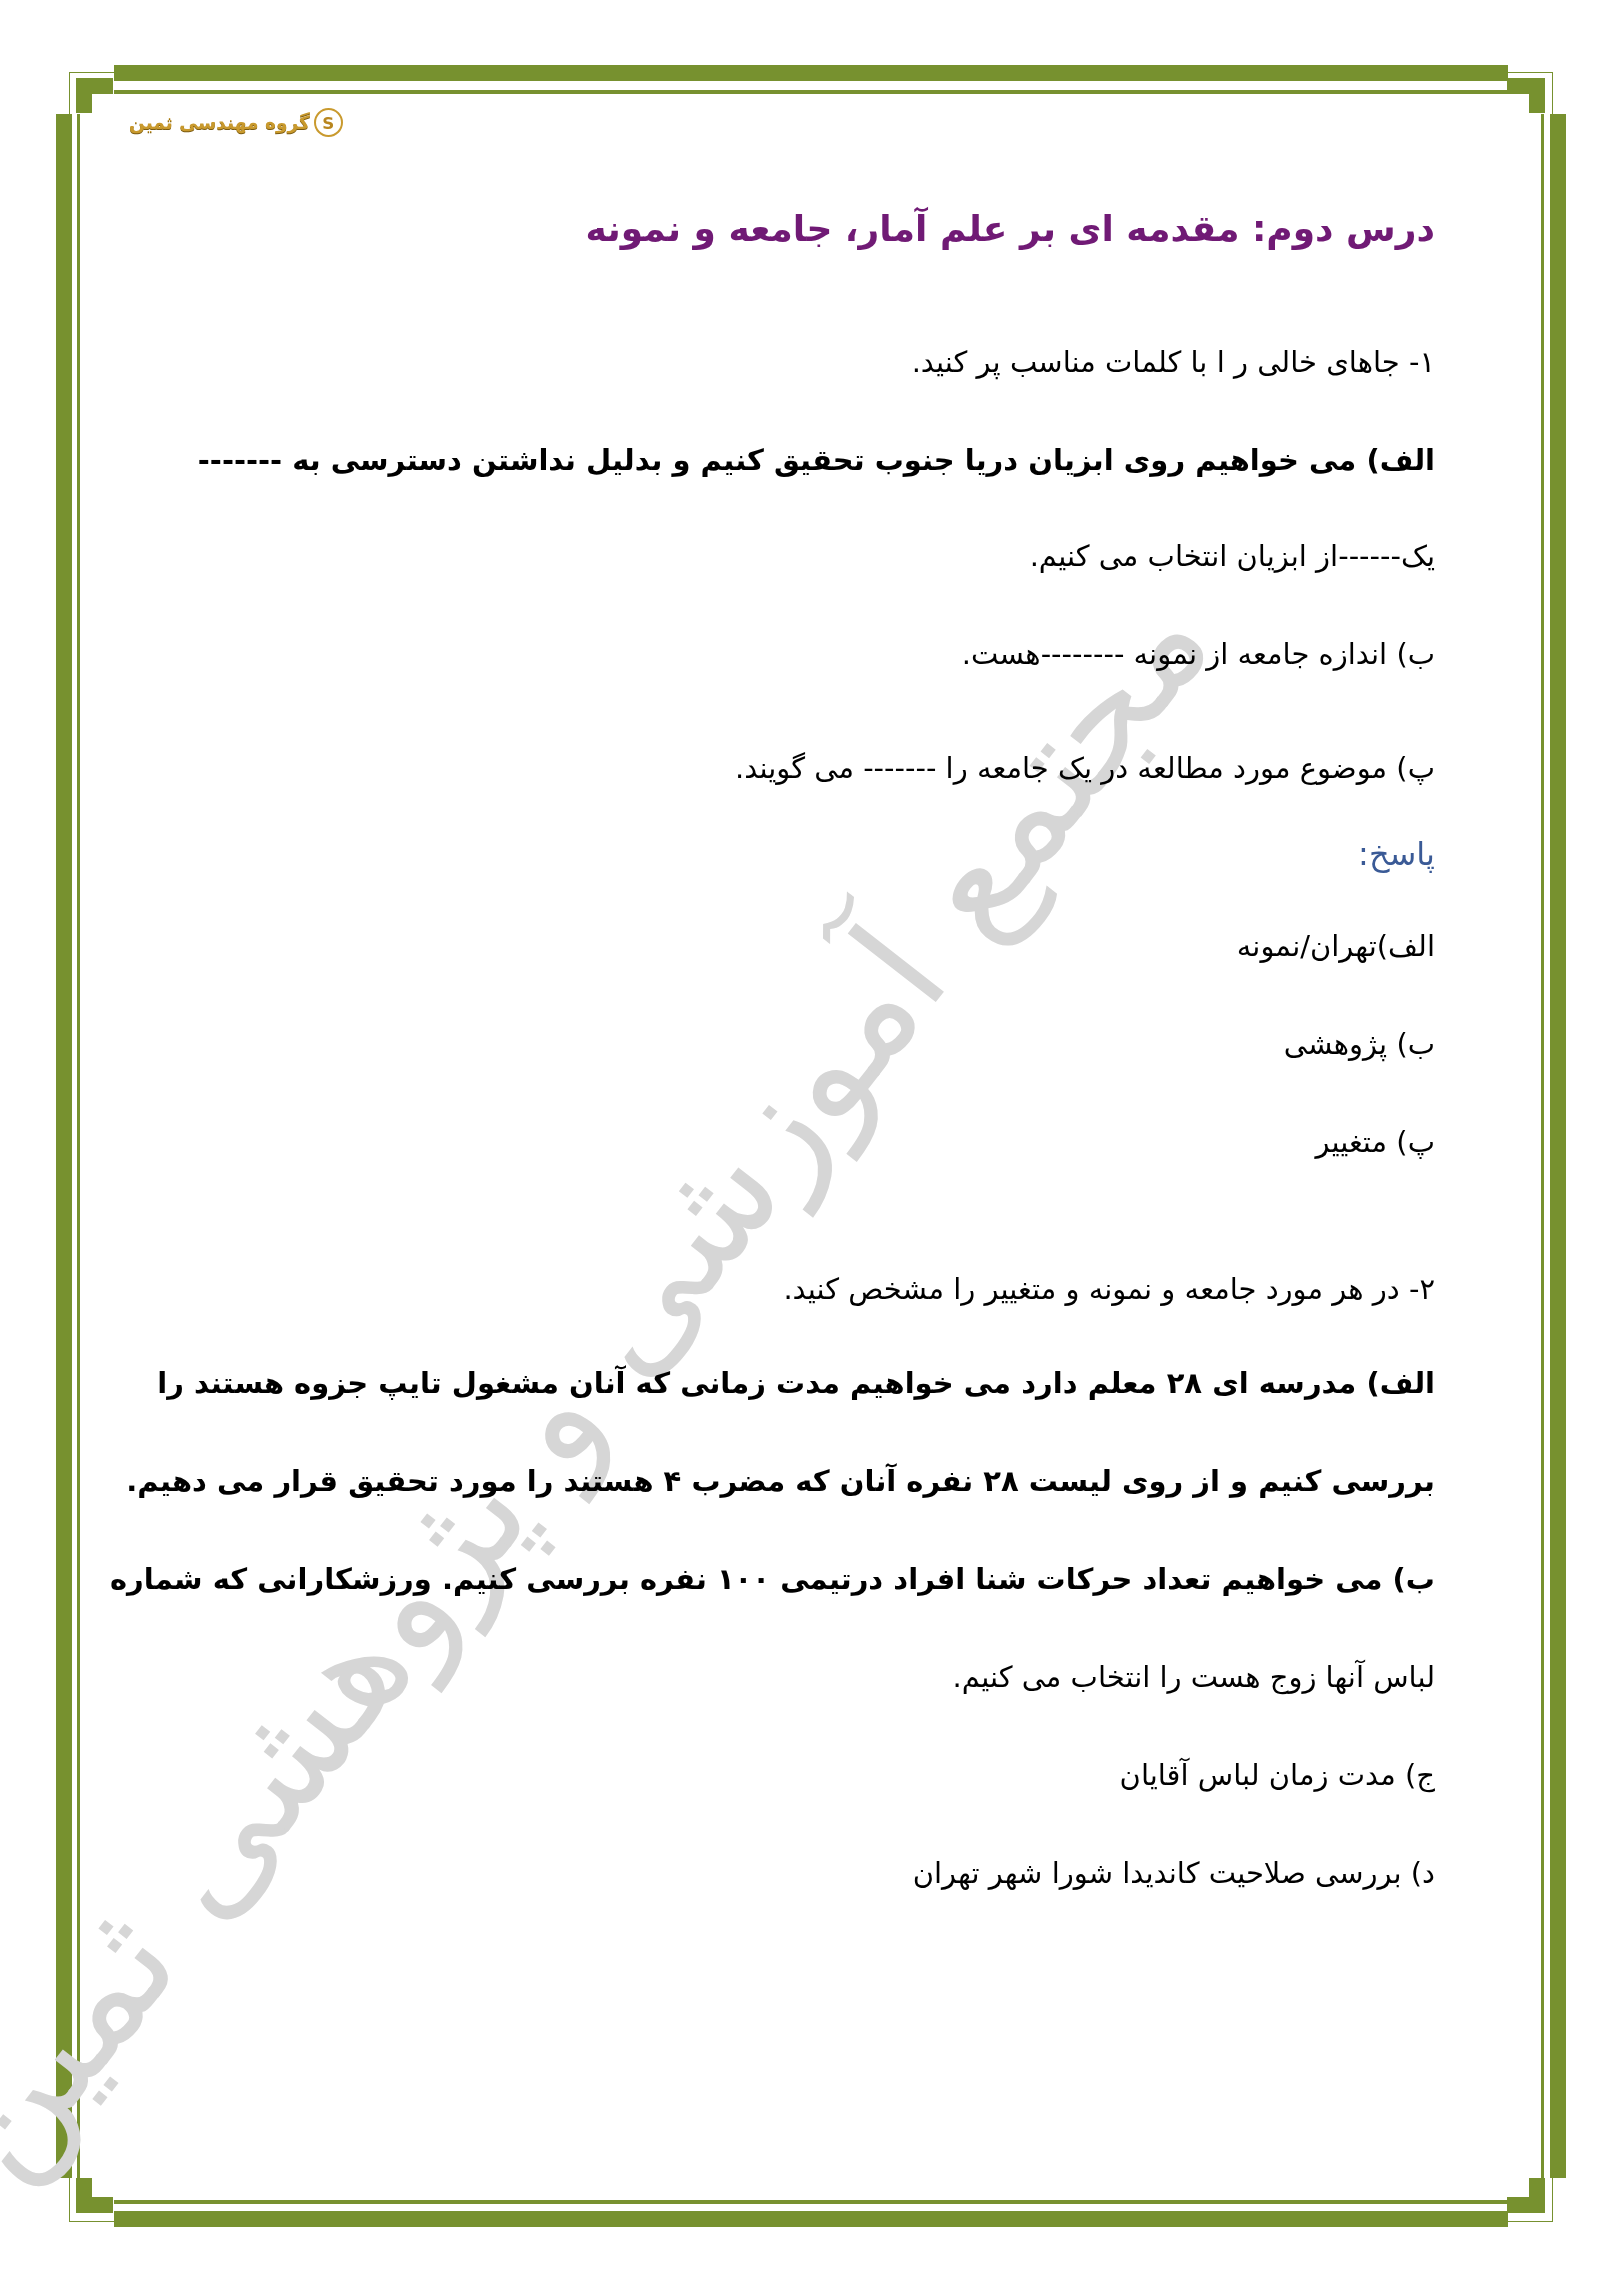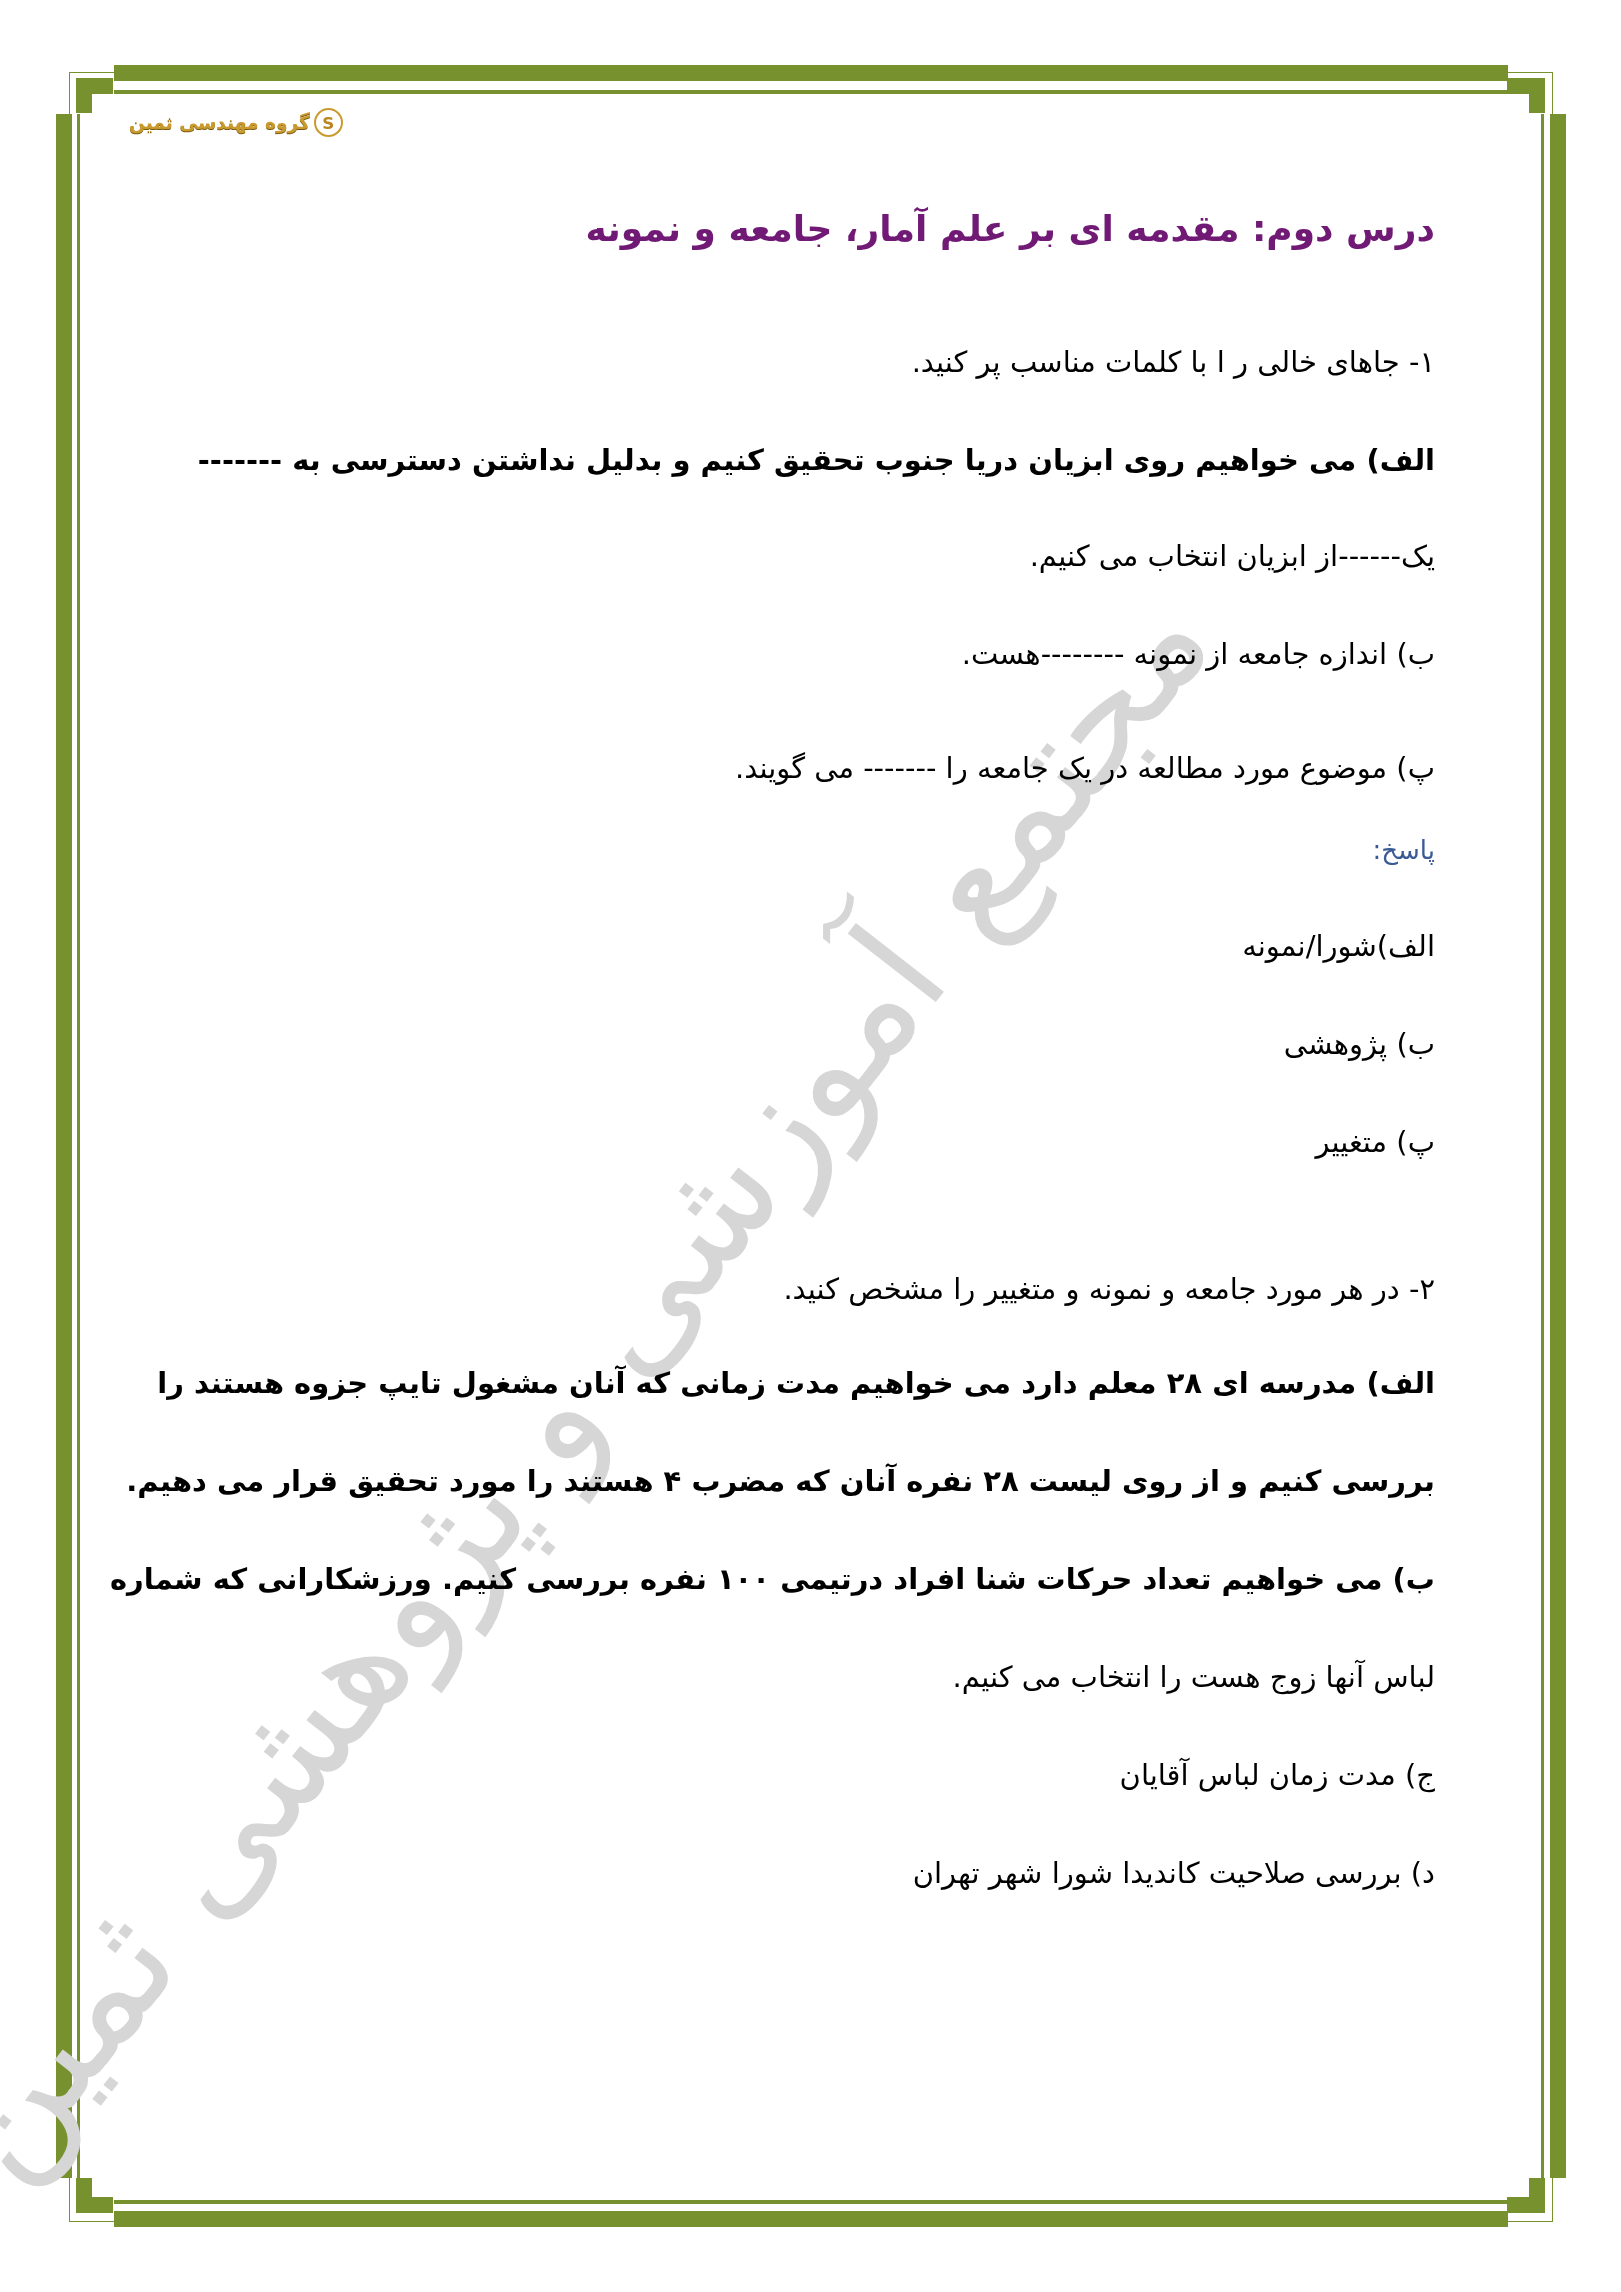--- a/index.html
+++ b/index.html
@@ -120,21 +120,21 @@
   }
   .line-text {
     position: absolute;
     right: 0;
     white-space: nowrap;
     font-family: "DejaVu Sans", sans-serif;
     font-size: 29px;
     color: #000;
   }
   .bold { font-weight: bold; }
-  .answer-label { color: #3a5a96; font-size: 26px; }
+  .answer-label { color: #3a5a96; font-size: 32px; }
 </style>
 </head>
 <body>
 
 <div class="page">
 
   <div class="bar top-thick"></div>
   <div class="line top-thin"></div>
   <div class="bar bot-thick"></div>
   <div class="line bot-thin"></div>
@@ -168,21 +168,21 @@
     <div class="title">درس دوم: مقدمه ای بر علم آمار، جامعه و نمونه</div>
 
     <div class="line-text" style="top:345px;">۱- جاهای خالی ر ا با کلمات مناسب پر کنید.</div>
 
     <div class="line-text bold" style="top:443px;">الف) می خواهیم روی ابزیان دریا جنوب تحقیق کنیم و بدلیل نداشتن دسترسی به -------</div>
     <div class="line-text" style="top:539px;">یک------از ابزیان انتخاب می کنیم.</div>
     <div class="line-text" style="top:637px;">ب) اندازه جامعه از نمونه --------هست.</div>
     <div class="line-text" style="top:751px;">پ) موضوع مورد مطالعه در یک جامعه را ------- می گویند.</div>
 
     <div class="line-text answer-label" style="top:835px;">پاسخ:</div>
-    <div class="line-text" style="top:929px;">الف)شورا/نمونه</div>
+    <div class="line-text" style="top:929px;">الف)تهران/نمونه</div>
     <div class="line-text" style="top:1027px;">ب) پژوهشی</div>
     <div class="line-text" style="top:1125px;">پ) متغییر</div>
 
     <div class="line-text" style="top:1272px;">۲- در هر مورد جامعه و نمونه و متغییر را مشخص کنید.</div>
 
     <div class="line-text bold" style="top:1366px;">الف) مدرسه ای ۲۸ معلم دارد می خواهیم مدت زمانی که آنان مشغول تایپ جزوه هستند را</div>
     <div class="line-text bold" style="top:1464px;">بررسی کنیم و از روی لیست ۲۸ نفره آنان که مضرب ۴ هستند را مورد تحقیق قرار می دهیم.</div>
     <div class="line-text bold" style="top:1562px;">ب) می خواهیم تعداد حرکات شنا افراد درتیمی ۱۰۰ نفره بررسی کنیم. ورزشکارانی که شماره</div>
     <div class="line-text" style="top:1660px;">لباس آنها زوج هست را انتخاب می کنیم.</div>
     <div class="line-text" style="top:1758px;">ج) مدت زمان لباس آقایان</div>

